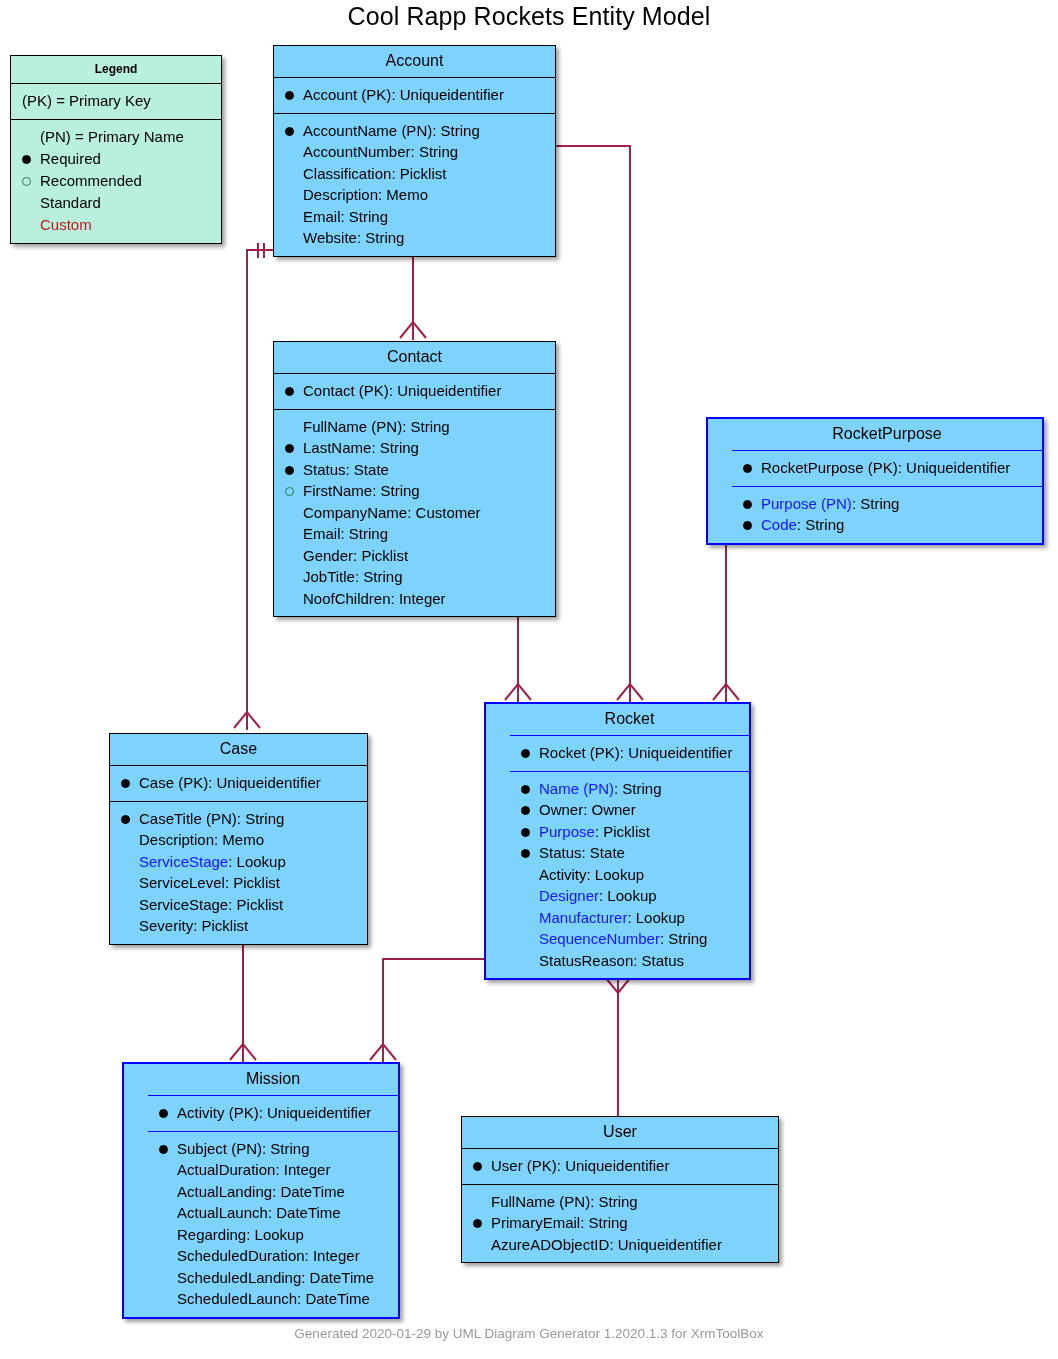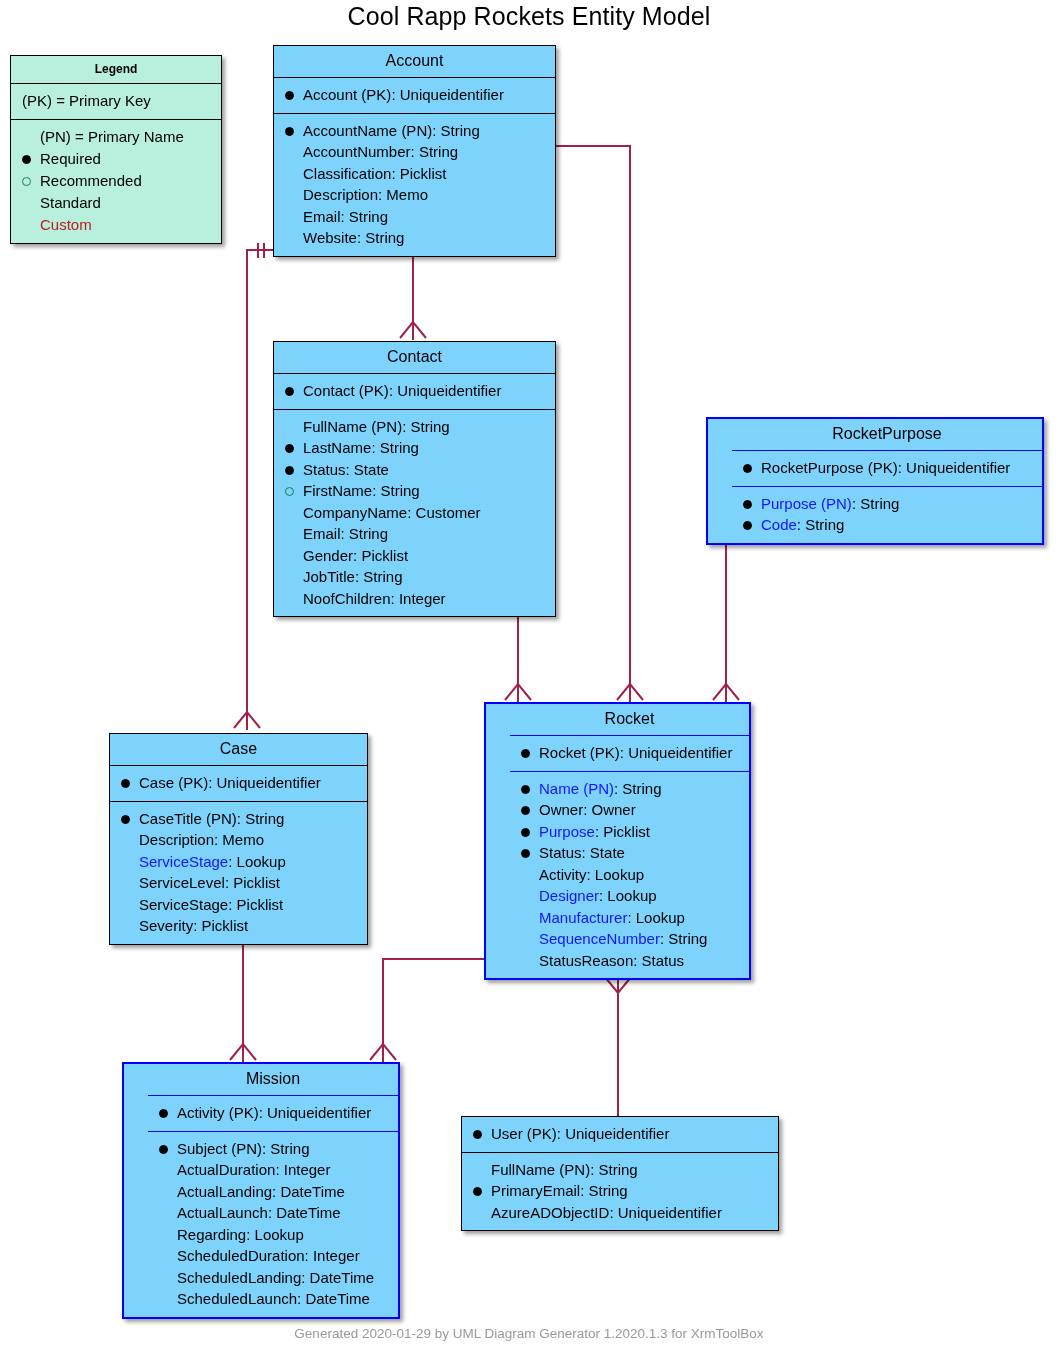--- a/index.html
+++ b/index.html
@@ -309,20 +309,21 @@
         <div class="attr"><span class="fname">ActualLanding</span><span class="ftype">: DateTime</span></div>
         <div class="attr"><span class="fname">ActualLaunch</span><span class="ftype">: DateTime</span></div>
         <div class="attr"><span class="fname">Regarding</span><span class="ftype">: Lookup</span></div>
         <div class="attr"><span class="fname">ScheduledDuration</span><span class="ftype">: Integer</span></div>
         <div class="attr"><span class="fname">ScheduledLanding</span><span class="ftype">: DateTime</span></div>
         <div class="attr"><span class="fname">ScheduledLaunch</span><span class="ftype">: DateTime</span></div>
       </div>
   </div>
 
   <div class="entity" style="left:461px; top:1116px; width:318px;">
+    <div class="entity-title">User</div>
     <div class="entity-section">
         <div class="attr"><span class="bullet required"></span><span class="fname">User (PK)</span><span class="ftype">: Uniqueidentifier</span></div>
       </div>
     <div class="entity-section last">
         <div class="attr"><span class="fname">FullName (PN)</span><span class="ftype">: String</span></div>
         <div class="attr"><span class="bullet required"></span><span class="fname">PrimaryEmail</span><span class="ftype">: String</span></div>
         <div class="attr"><span class="fname">AzureADObjectID</span><span class="ftype">: Uniqueidentifier</span></div>
       </div>
   </div>
 

